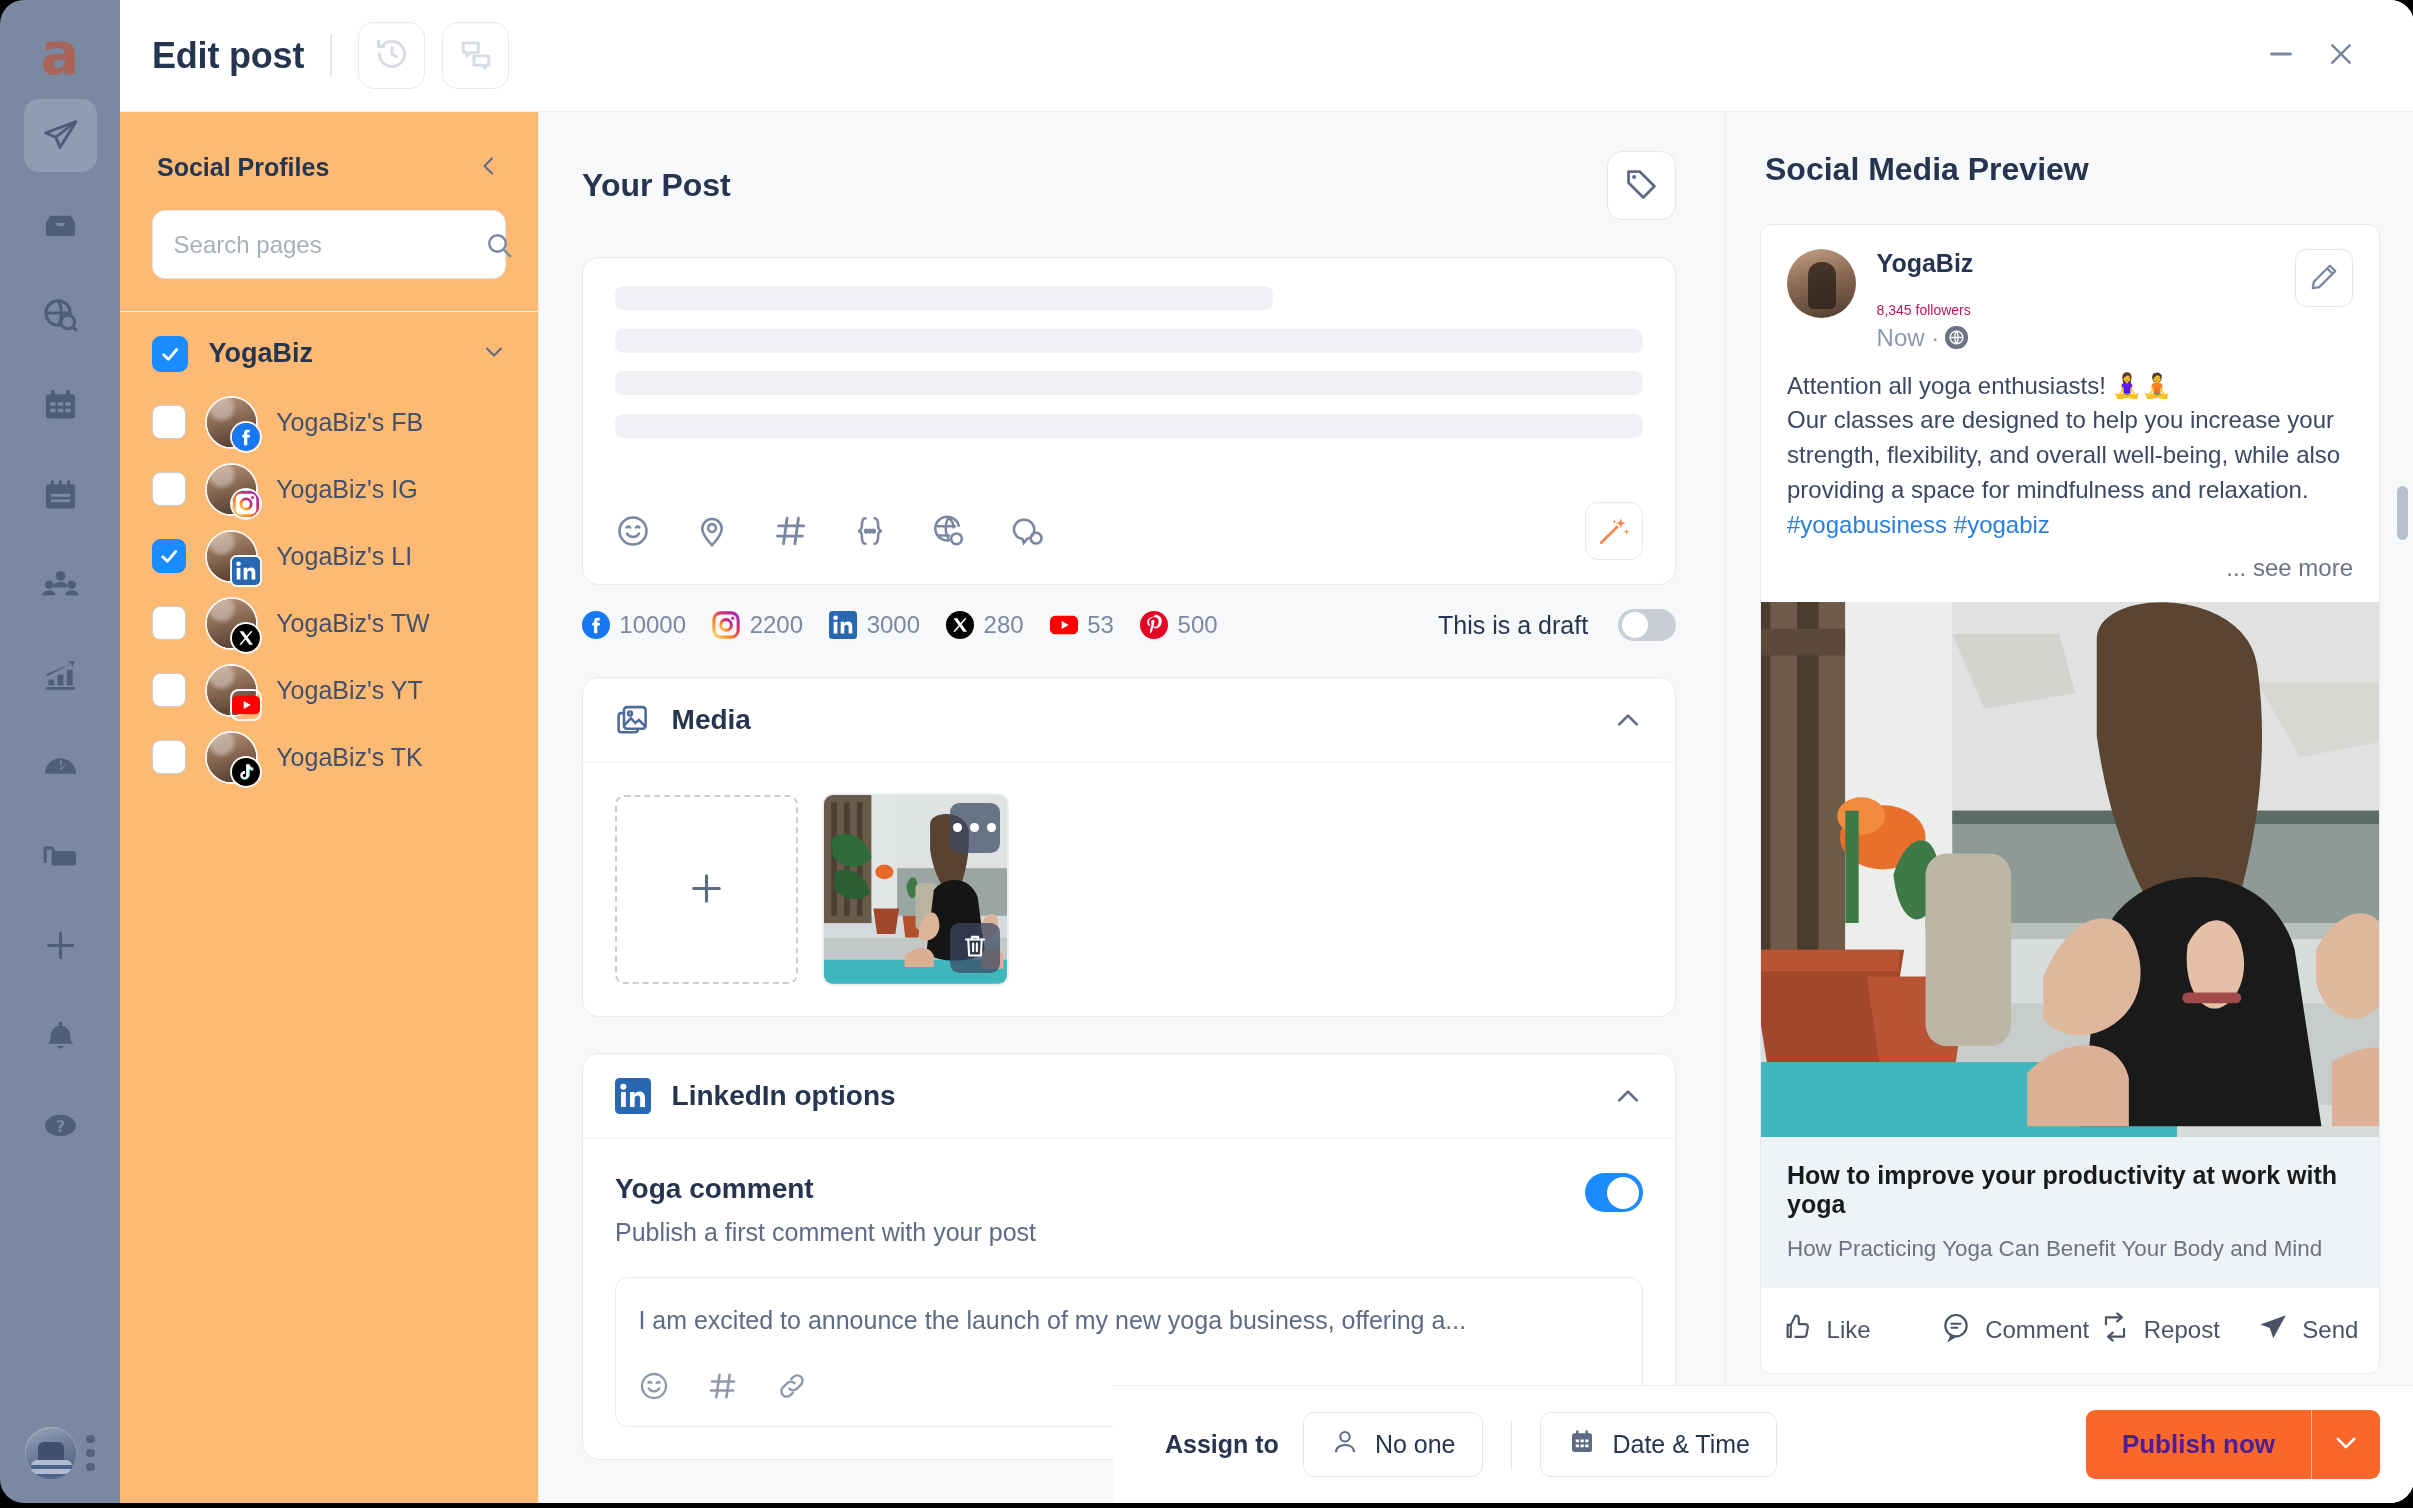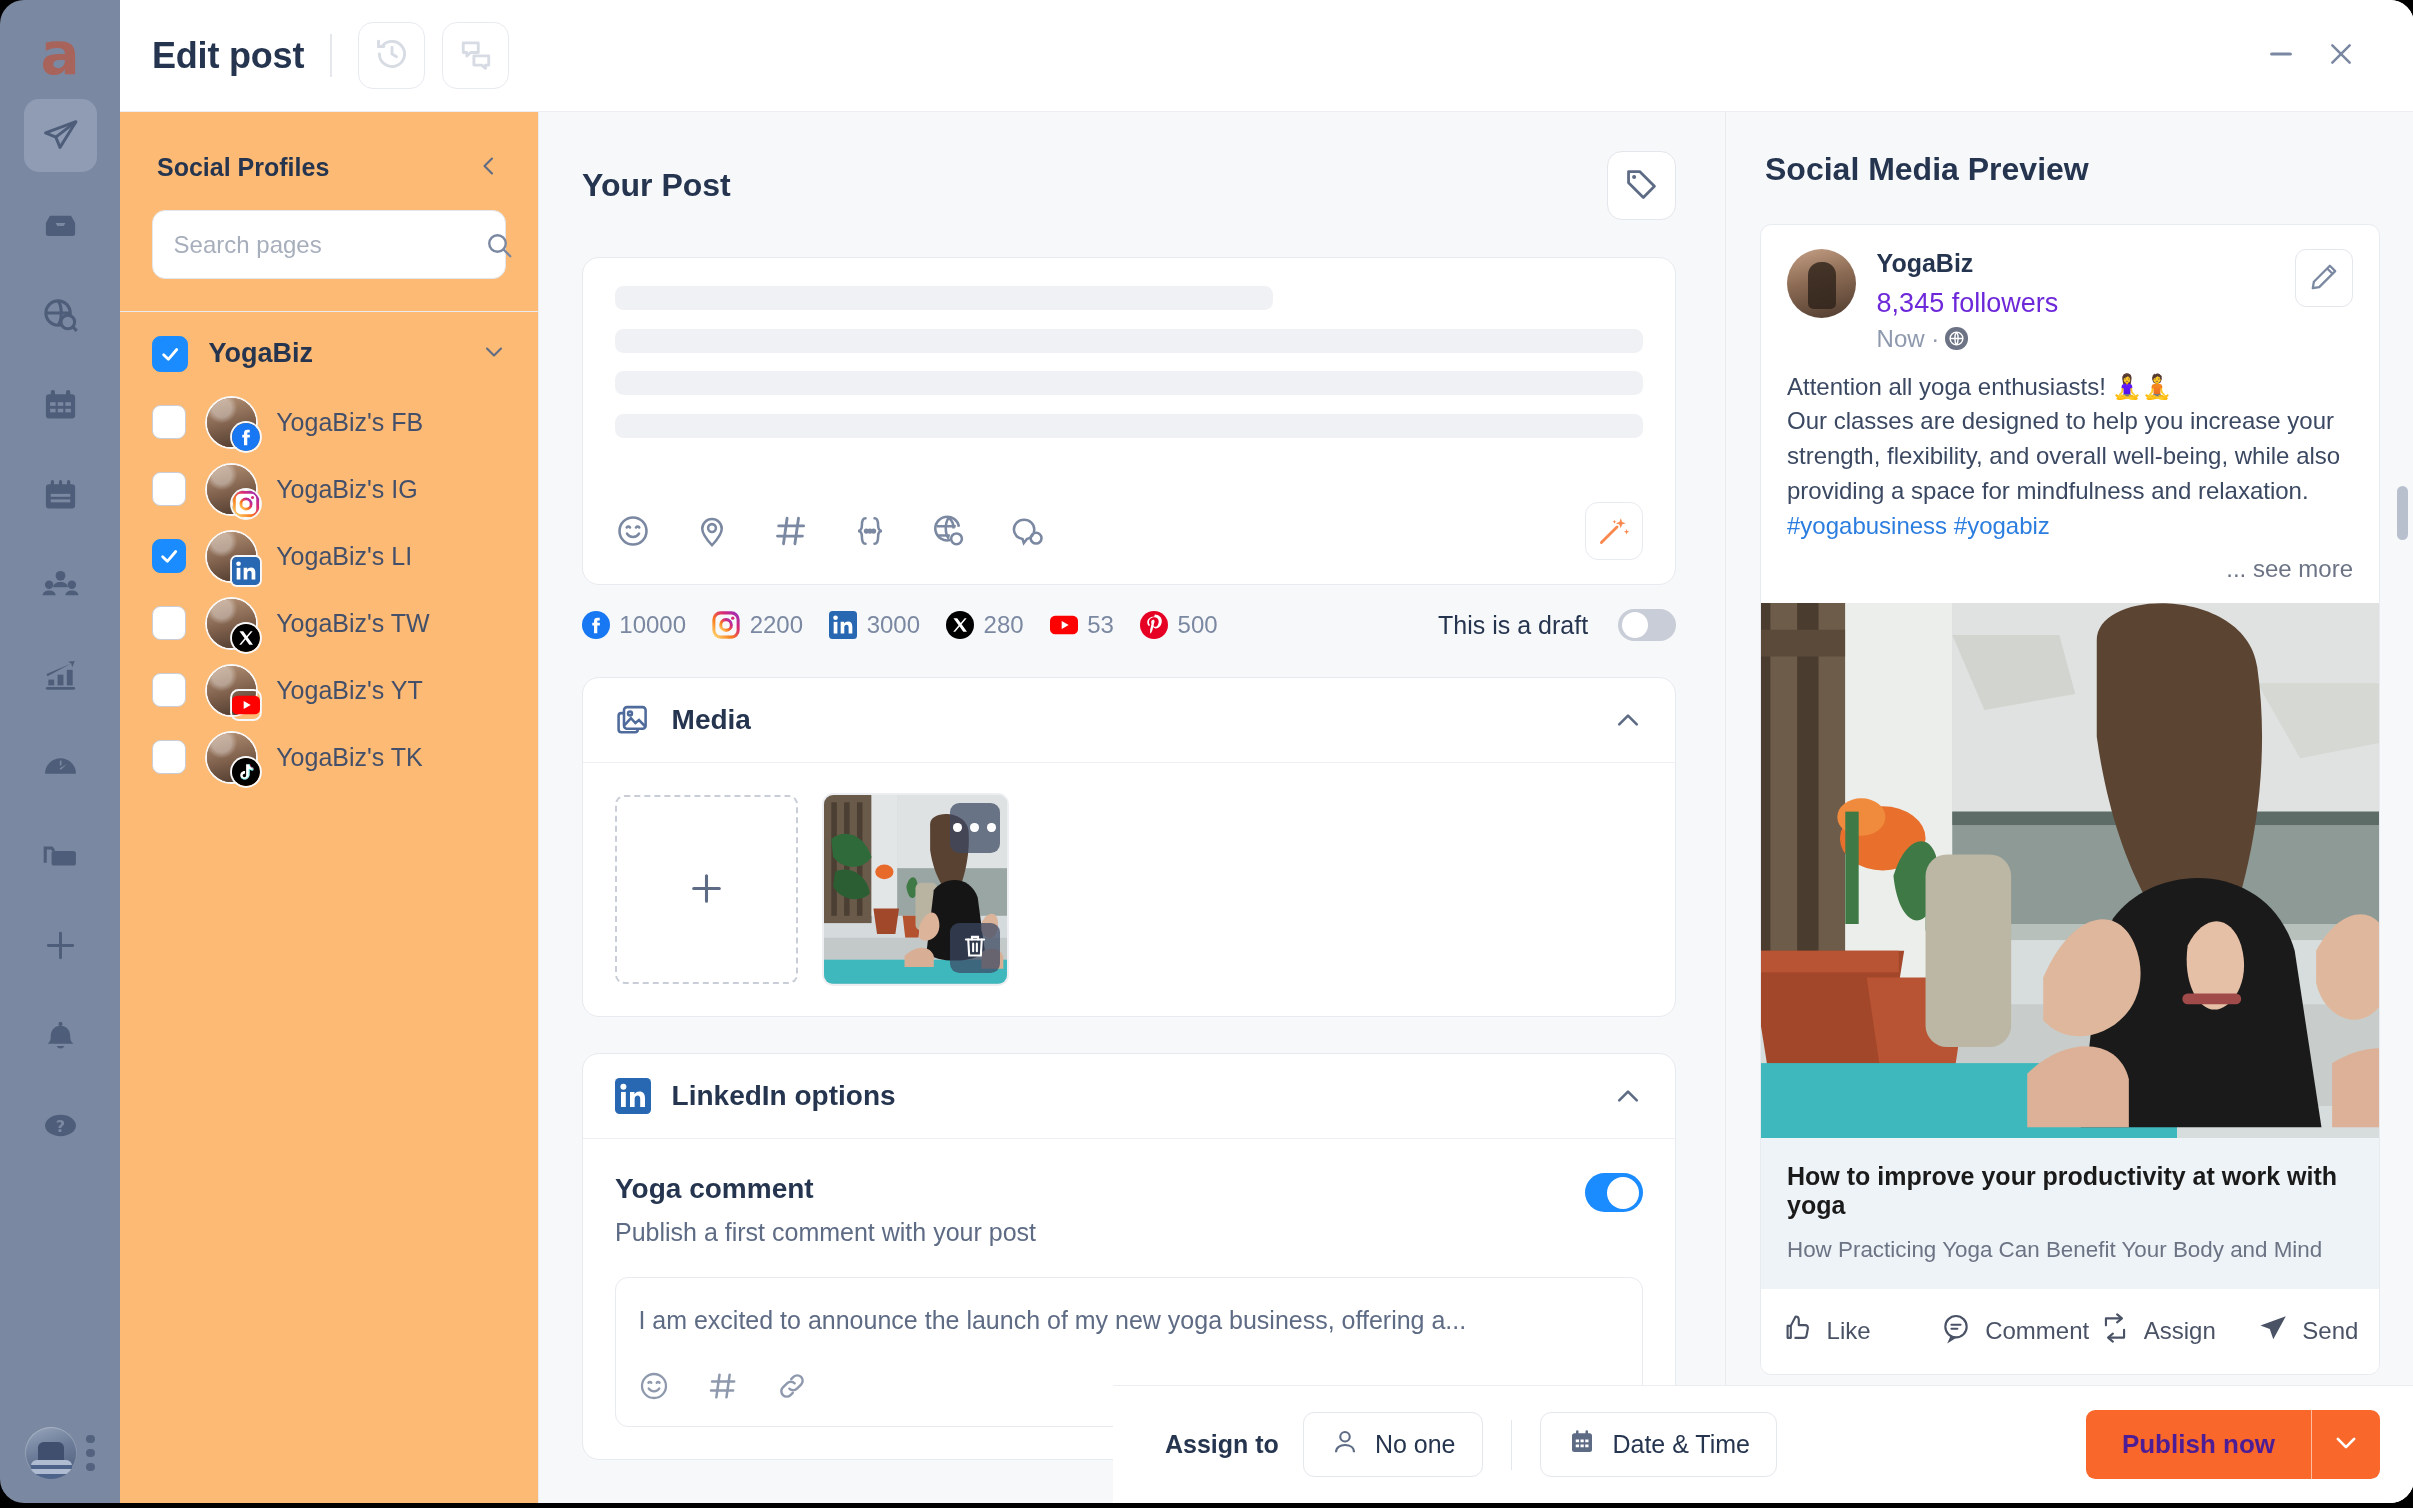--- a/index.html
+++ b/index.html
@@ -280,21 +280,21 @@
   .pc-top { padding: 24px 26px 0 26px; display:flex; align-items:flex-start; }
   .pc-av {
     width:69px; height:69px; border-radius:50%; flex:0 0 69px; margin-right:20.6px;
     background: linear-gradient(165deg,#c6a187 0%,#8b6a53 45%,#4d3a2e 100%);
     position:relative; overflow:hidden;
   }
   .pc-av::after{ content:""; position:absolute; left:20.6px; top:13px; width:28px; height:47px;
      background:#2d2219; border-radius:13px 13px 5.6px 5.6px; opacity:.8; }
   .pc-meta { flex:1 1 auto; }
   .pc-name { font-size:25px; font-weight:700; color:#26354f; }
-  .pc-fol { font-size:27px; color:#6d28d9; margin-top:10px; }
+  .pc-fol { font-size:14px; color:#be185d; margin-top:24px; }
   .pc-now { font-size:24px; color:#8e99ad; margin-top:5.6px; display:flex; align-items:center; gap:6px; }
   .pc-now .globe { width:22.4px; height:22.4px; border-radius:50%; background:#6b7384; display:flex; align-items:center; justify-content:center; }
   .pc-now .globe svg { width:17px; height:17px; color:#fff; }
   .edit-btn {
     width:58px; height:58px; border:1.9px solid #e3e6eb; border-radius:11.2px; background:#fff;
     display:flex; align-items:center; justify-content:center; color:#7b88a1; flex:0 0 58px;
   }
   .edit-btn svg { width:32px; height:32px; }
   .pc-text { padding: 17px 26px 0 26px; font-size:24px; line-height:1.45; color:#3b4862; }
   .pc-text .hash { color:#2b7de0; }
@@ -1065,21 +1065,21 @@
             </span>
             <span class="pa">
               <span>
                 <svg viewBox="0 0 24 24" fill="none" stroke="currentColor" stroke-width="1.6" stroke-linecap="round" stroke-linejoin="round">
                     <path d="M5.2 10V4.8h11.4"></path>
                     <path d="M13.6 1.8 17.2 4.8 13.6 7.8"></path>
                     <path d="M18.8 13.4v5.8H7.4"></path>
                     <path d="M10.4 22.2 6.8 19.2 10.4 16.2"></path>
                   </svg>
               </span>
-              <span>Assign</span>
+              <span>Repost</span>
             </span>
             <span class="pa" style="flex:0 0 auto">
               <span>
                 <svg viewBox="0 0 24 24" fill="currentColor">
                     <path d="M21.6 3.2 2.6 10.2l7 2.6 2.6 7.6z"></path>
                   </svg>
               </span>
               <span>Send</span>
             </span>
           </div>

